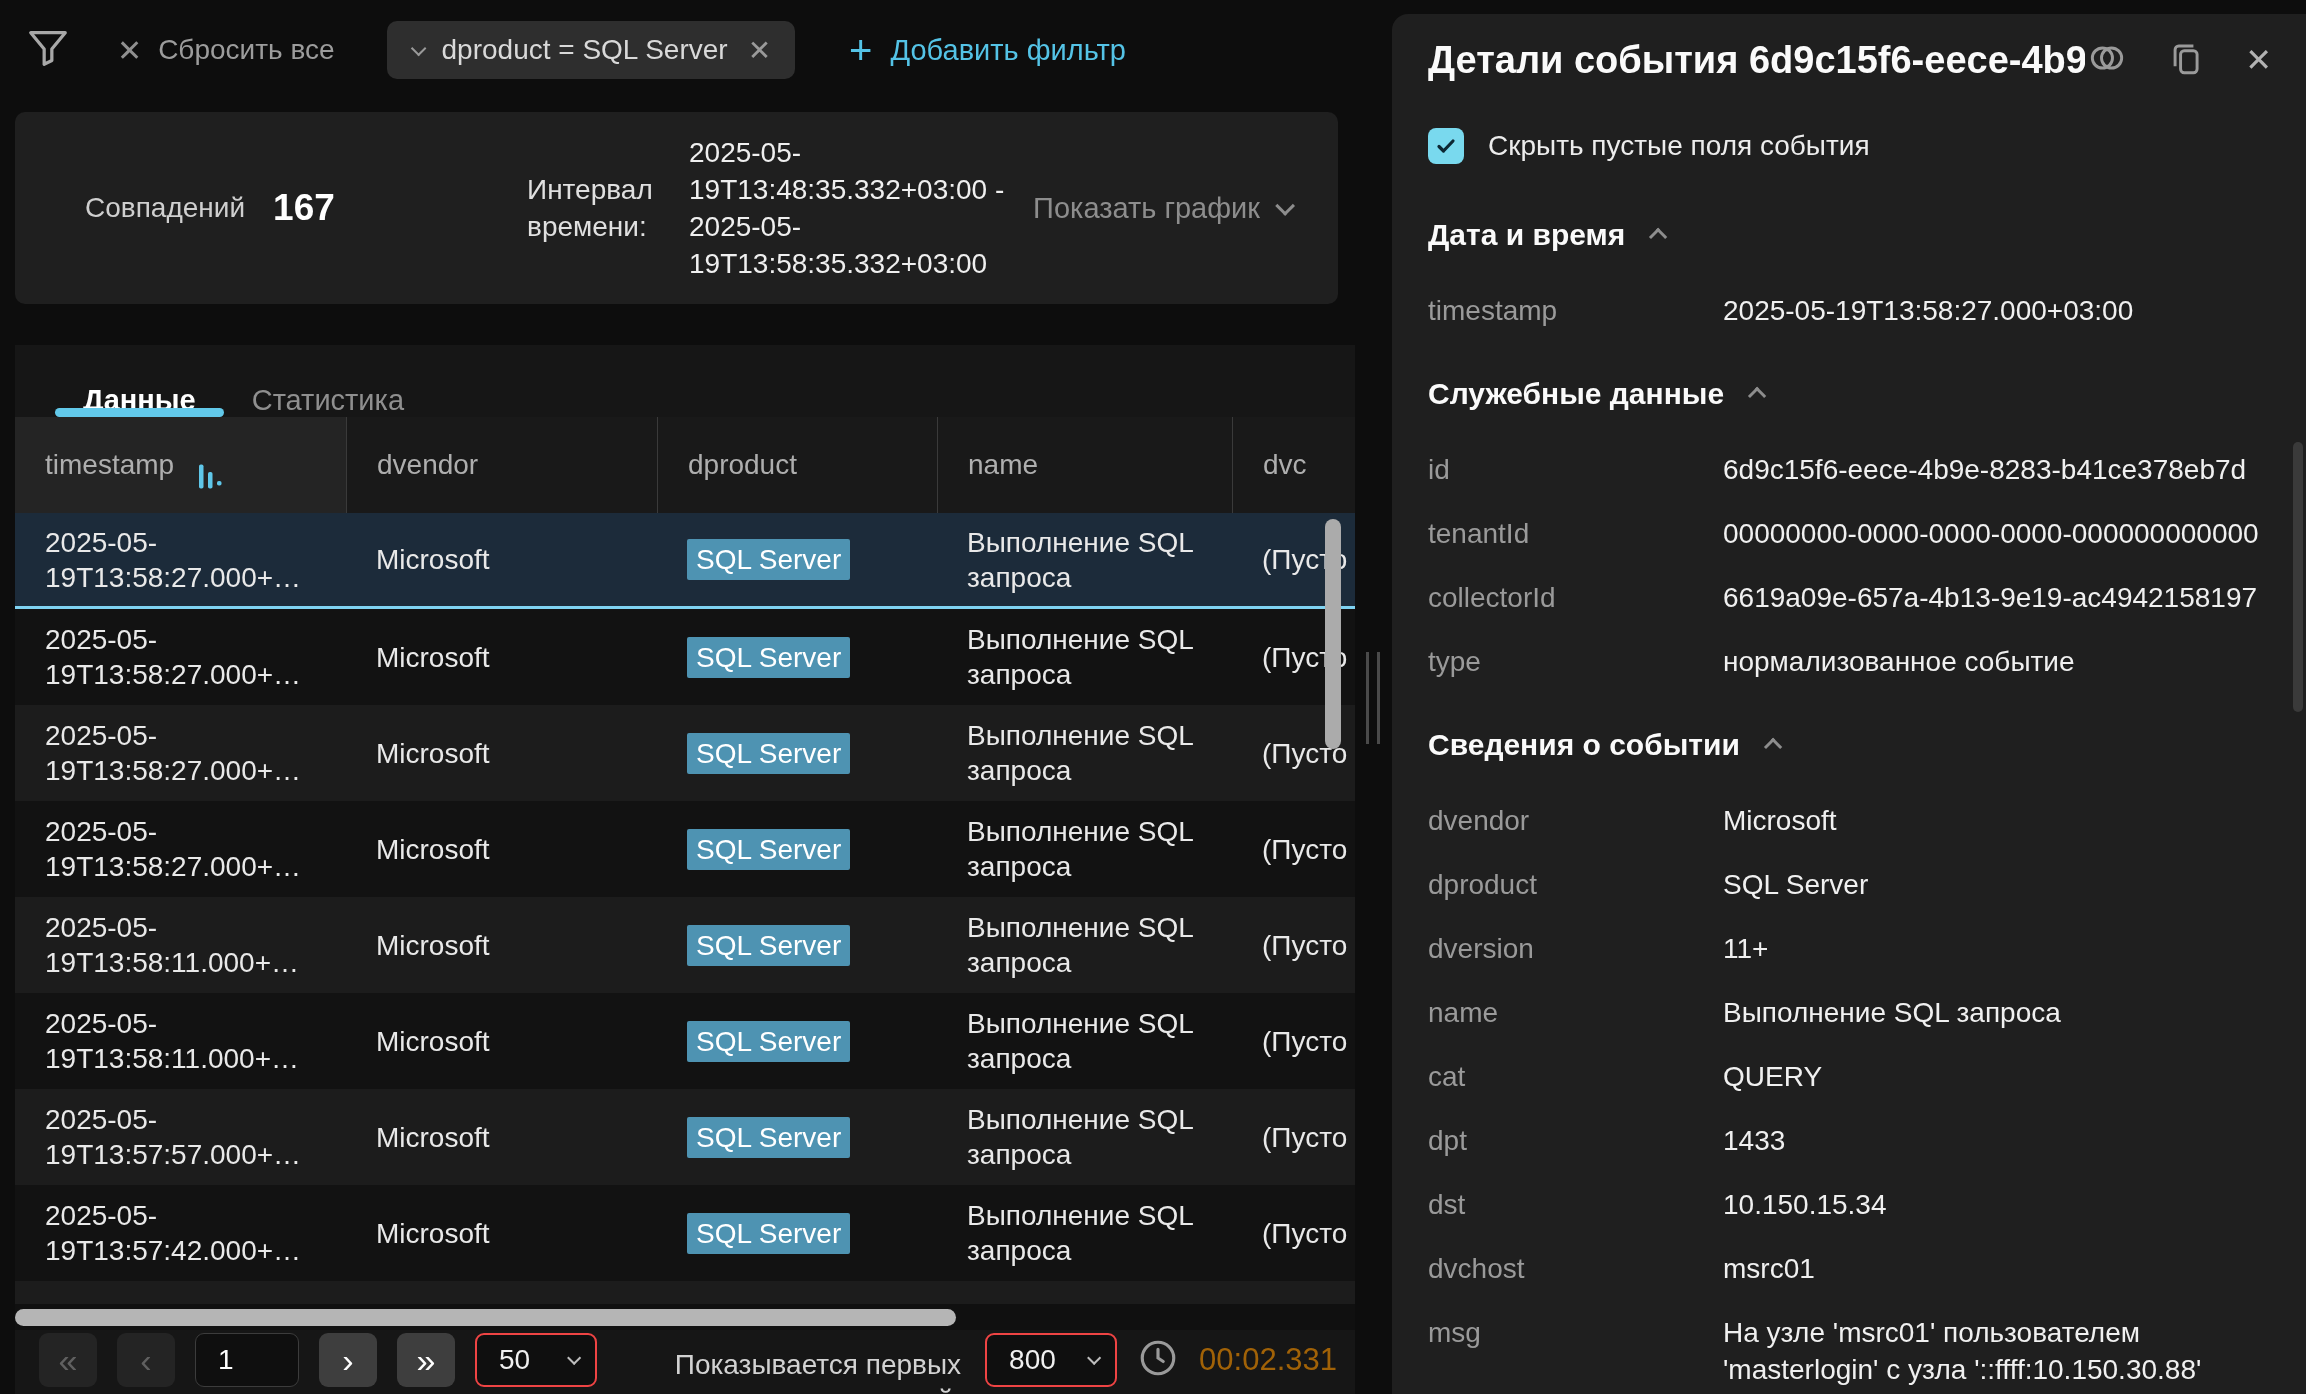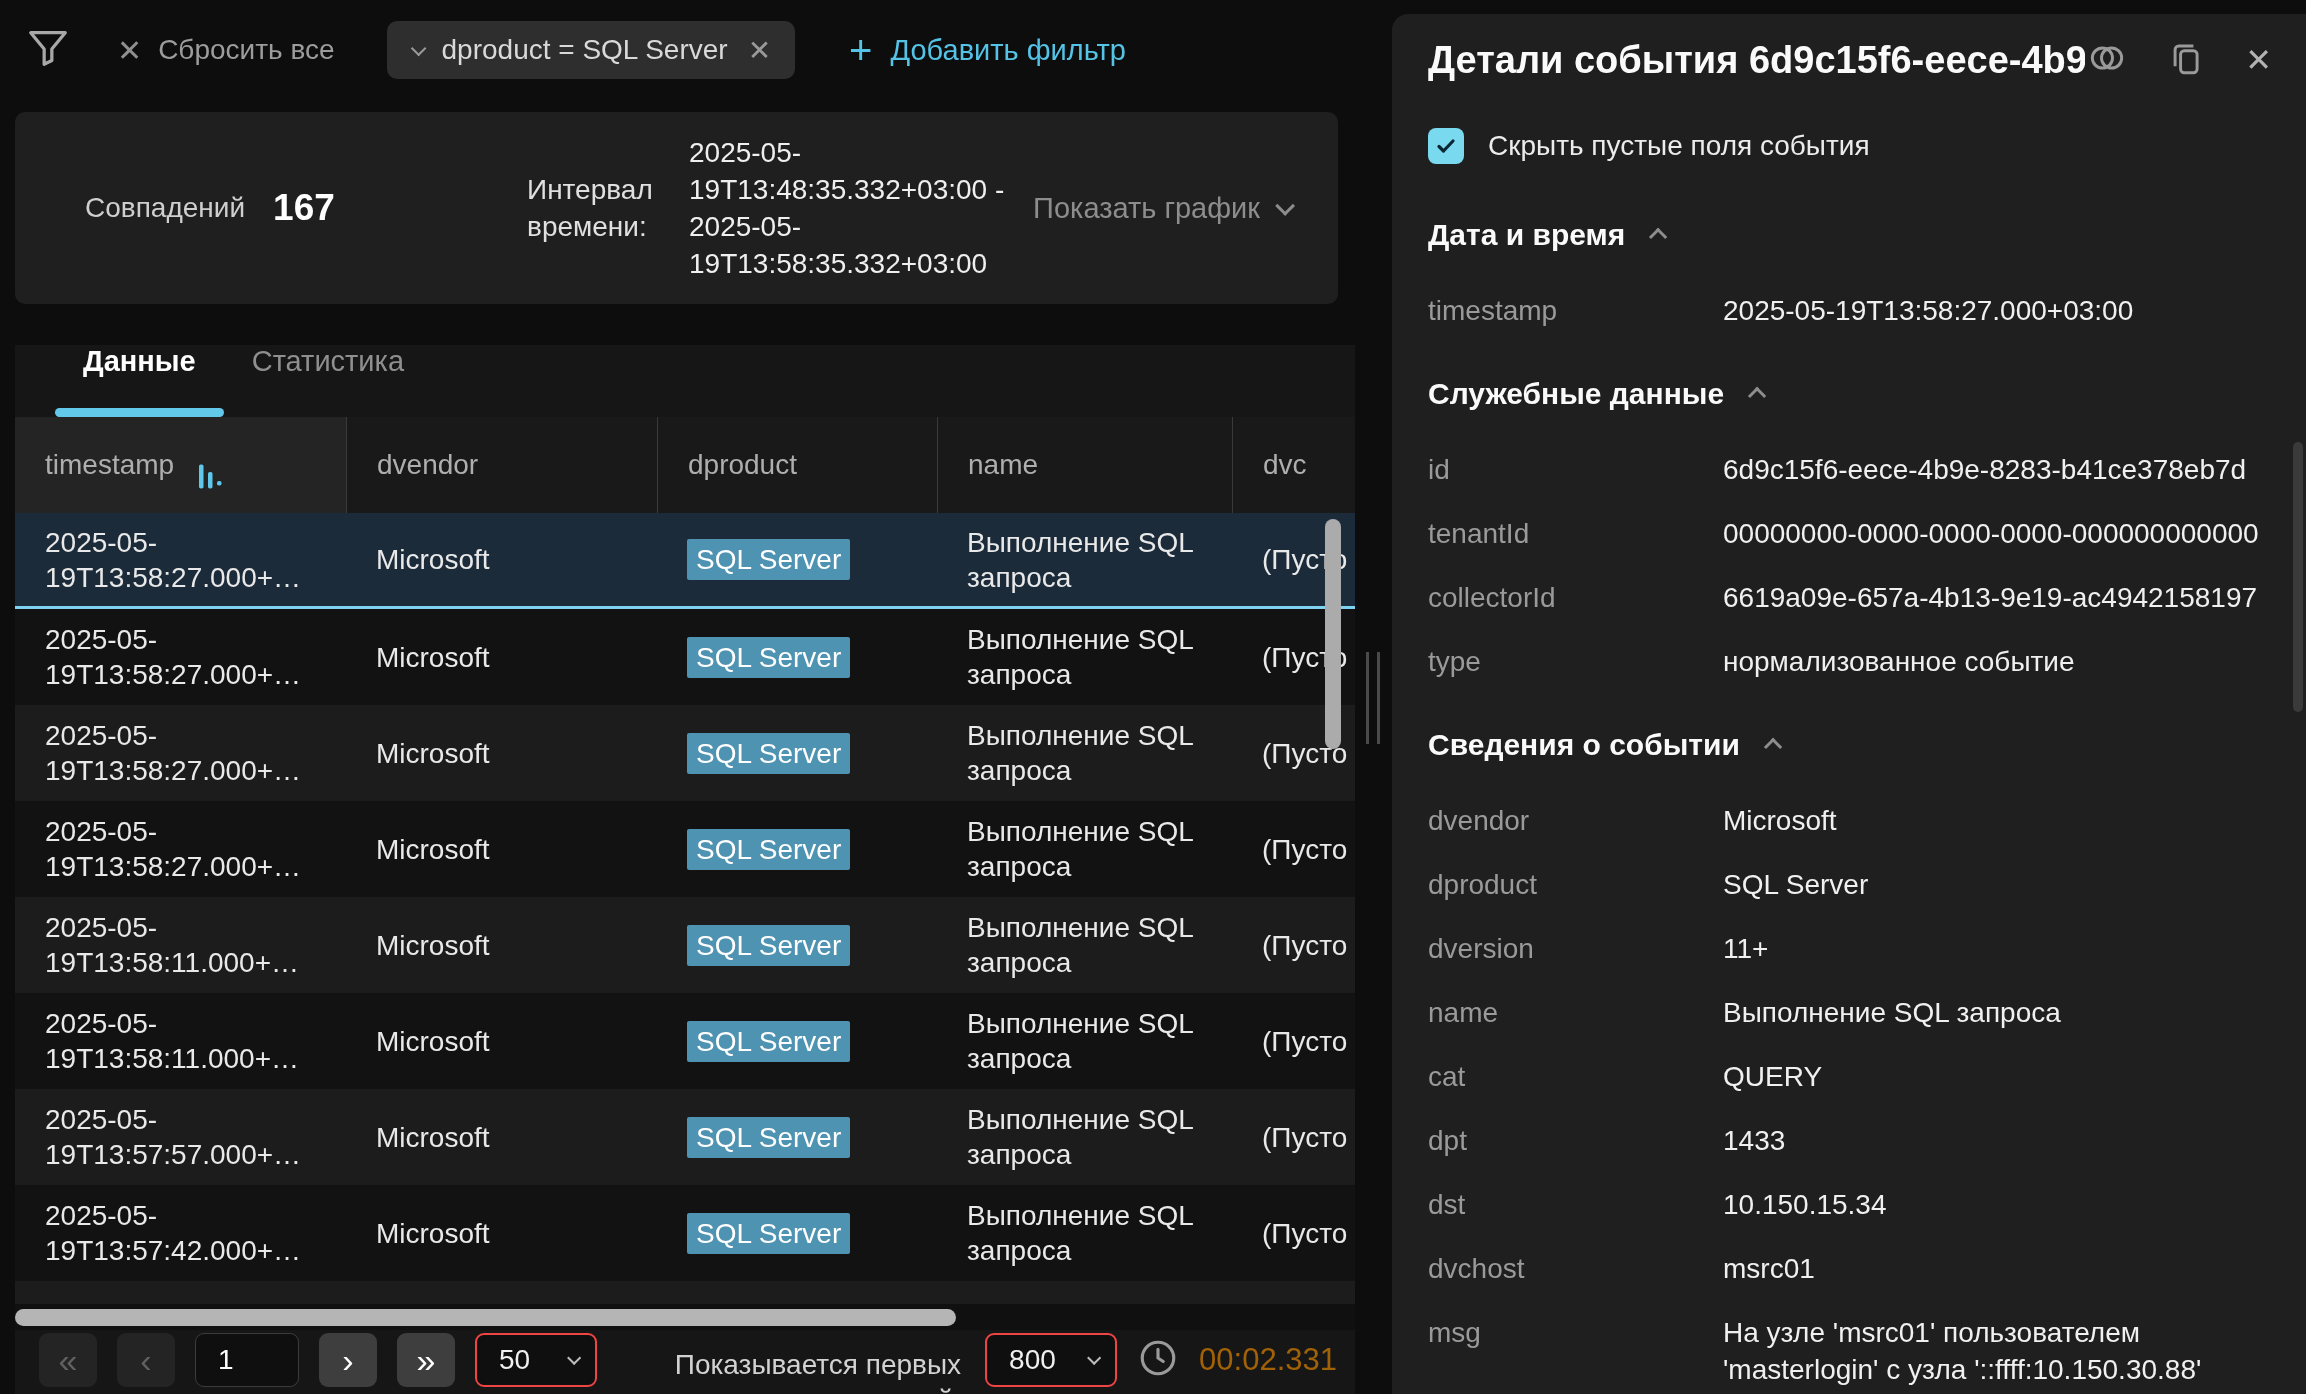--- a/index.html
+++ b/index.html
@@ -46,21 +46,21 @@
   .interval-label { font-size:28px; color:#e0e0e0; width:142px; line-height:37px; }
   .interval-value { font-size:28px; color:#efefef; white-space:pre-line; line-height:37px; }
   .show-chart { position:absolute; right:48px; top:0; height:100%;
                 display:flex; align-items:center; gap:16px; color:#8d8d8d; font-size:29px; }
   .show-chart .chev { color:#8d8d8d; }
 
   
   .table-panel { position:absolute; left:15px; top:345px; width:1340px; height:1049px;
                  background:#161616; display:flex; flex-direction:column; overflow:hidden; }
   .tabs { height:72px; display:flex; align-items:flex-start; padding-left:40px; position:relative; flex:none; }
-  .tab { position:relative; height:72px; display:flex; align-items:flex-start;
+  .tab { position:relative; height:72px; display:flex; align-items:flex-end;
          padding:0 28px; font-size:29px; color:#8f8f8f; }
   .tab.active { color:#ffffff; font-weight:bold; }
   .tab.active .underline { position:absolute; left:0; right:0; bottom:0; height:9px;
                            background:#62c9ea; border-radius:5px; }
   .thead { height:96px; display:flex; flex:none; background:#191919; color:#aeaeae; font-size:28px; }
   .th { display:flex; align-items:center; padding-left:30px; position:relative; }
   .th + .th { border-left:1px solid #3a3a3a; }
   .th.ts { background:#242424; gap:22px; }
   .tbody { flex:1; position:relative; overflow:hidden; }
   .trow { height:96px; display:flex; font-size:28px; color:#e9e9e9; }

